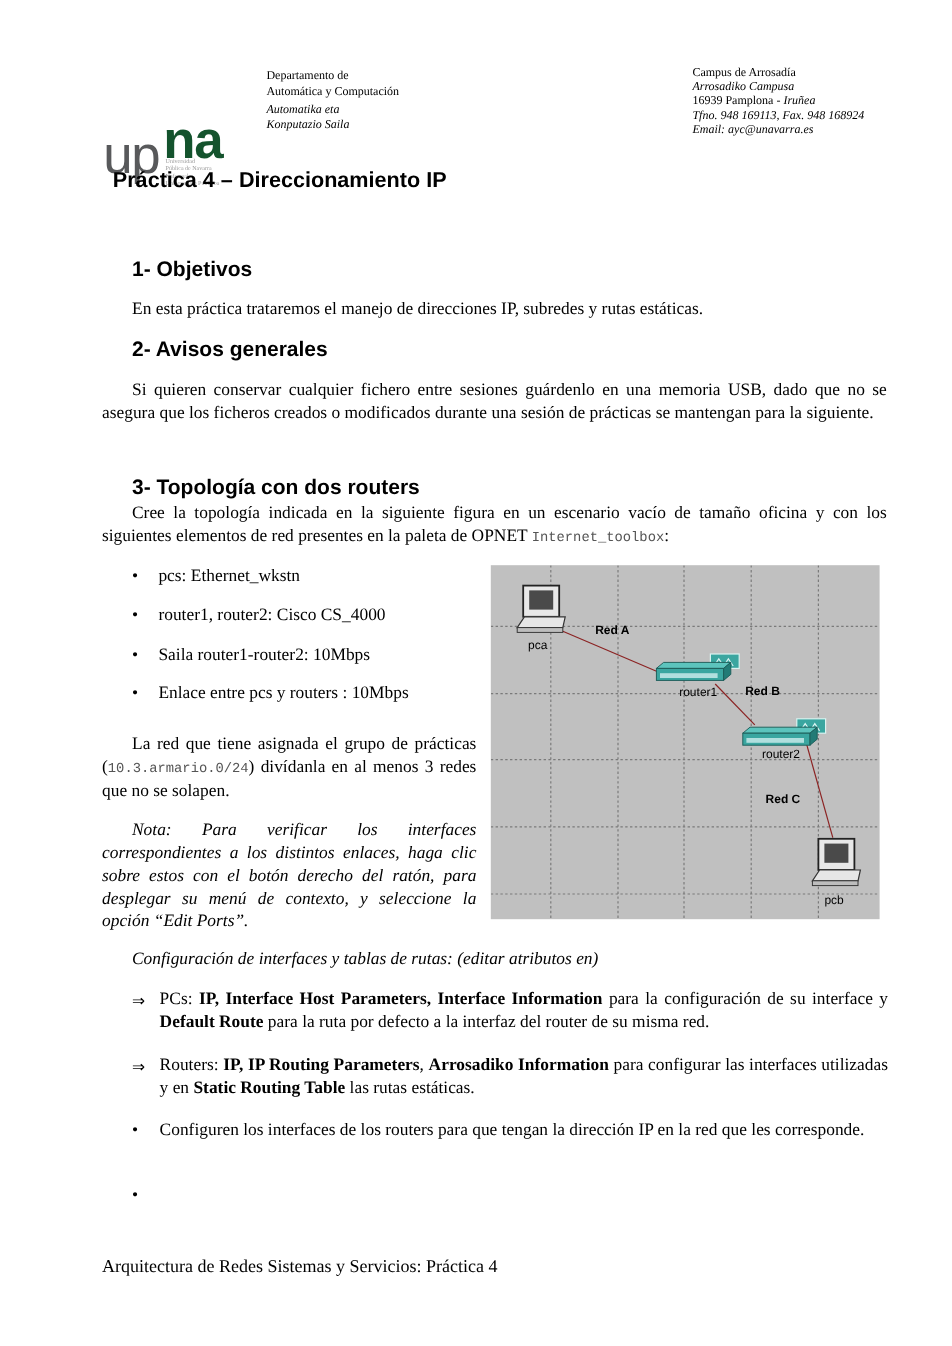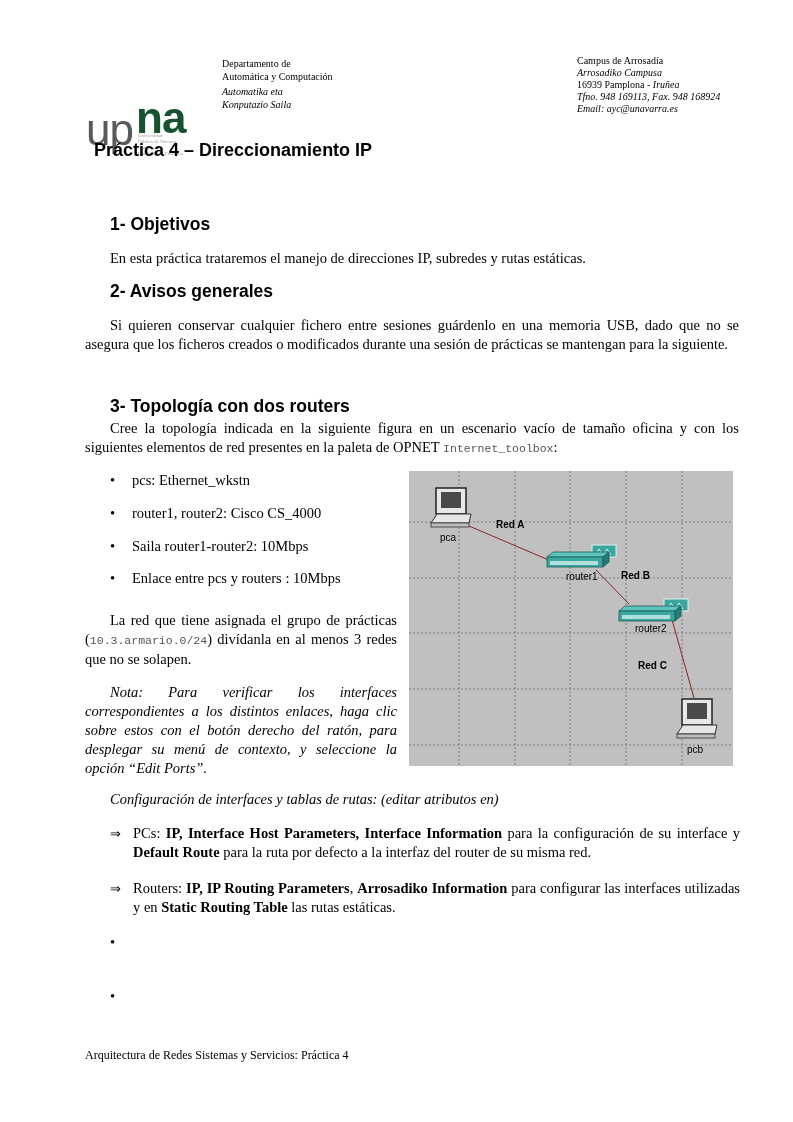--- a/index.html
+++ b/index.html
@@ -27,21 +27,21 @@
   .bullet .txt { position: absolute; left: 22px; top: 0; white-space: nowrap; }
 
   .bold { font-weight: bold; }
   .ital { font-style: italic; }
   .codeinl { font-family: "Liberation Mono", monospace; font-size: 11.5px; color: #555; }
 
   
   .fig { left: 409px; top: 471px; width: 324px; height: 295px; background: #c0c0c0; overflow: hidden; }
   .fig svg { position: absolute; left: 0; top: 0; }
 
-  .footer { left: 85px; top: 1048px; font-size: 12px; }
+  .footer { left: 85px; top: 1048px; font-size: 15px; }
 </style>
 </head>
 <body>
 
 <div class="abs logo">
   <span class="logo-up">up</span>
   <span class="logo-na">na</span>
   <div class="logo-sub">
     <div>Universidad</div>
     <div>Pública de Navarra</div>
@@ -172,19 +172,20 @@
   <span id="arrow0"><span>PCs: </span><span class="bold">IP, Interface Host Parameters, Interface Information</span><span> para la configuración de su interface y </span><span class="bold">Default Route</span><span> para la ruta por defecto a la interfaz del router de su misma red.</span></span>
 </div>
 
 <div class="abs p justify" style="left:110px; top:879px; width:630px; padding-left:23px; box-sizing:border-box;">
   <span class="sans" style="position:absolute; left:0; top:0; font-size:13px;">⇒</span>
   <span id="arrow1"><span>Routers: </span><span class="bold">IP, IP Routing Parameters</span><span>, </span><span class="bold">Arrosadiko Information</span><span> para configurar las interfaces utilizadas y en </span><span class="bold">Static Routing Table</span><span> las rutas estáticas.</span></span>
 </div>
 
 <div class="abs p justify" style="left:110px; top:933px; width:630px; padding-left:23px; box-sizing:border-box;">
   <span style="position:absolute; left:0; top:0;">•</span>
+  <span>Configuren los interfaces de los routers para que tengan la dirección IP en la red que les corresponde.</span>
 </div>
 
 <div class="abs p" style="left:110px; top:987px; width:630px; padding-left:23px; box-sizing:border-box;">
   <span style="position:absolute; left:0; top:0;">•</span>
 </div>
 
 <div class="abs footer">Arquitectura de Redes Sistemas y Servicios: Práctica 4</div>
 
 </body></html>

